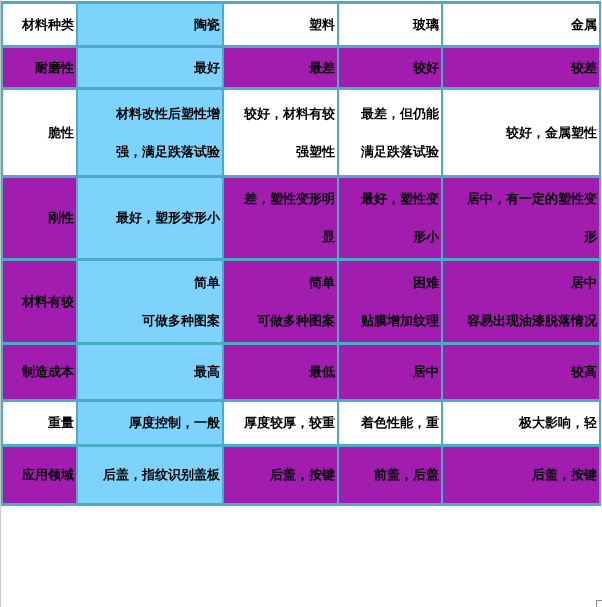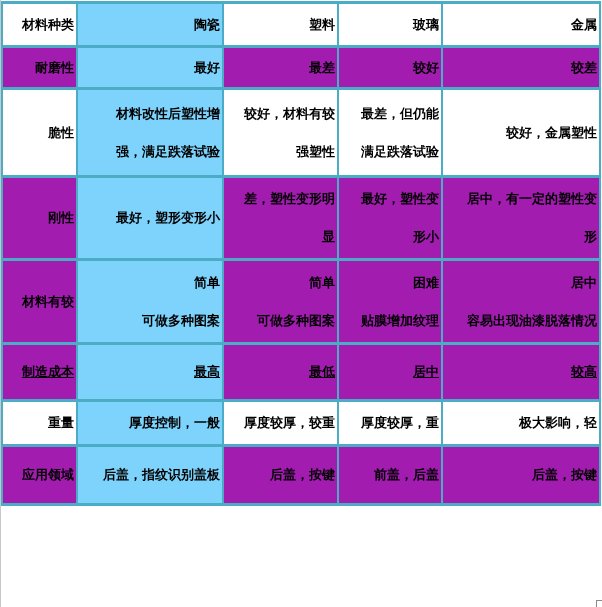--- a/index.html
+++ b/index.html
@@ -47,21 +47,21 @@
   
   table.cmp td.ceramic { background: #7dd3fc; }
   
   tr.rh-header { height: 44px; }
   tr.rh-wear   { height: 42px; }
   tr.rh-brit   { height: 88px; }
   tr.rh-rigid  { height: 83px; }
   tr.rh-emi    { height: 80px; }
   tr.rh-color  { height: 84px; }
   tr.rh-grade  { height: 45px; }
-  tr.rh-cost   { height: 57px; text-decoration: underline; }
+  tr.rh-cost   { height: 57px; }
   tr.rh-weight { height: 45px; padding-left: 9px; }
   tr.rh-app    { height: 59px; }
   
   .fill-handle {
     position: absolute;
     left: 596px;
     top: 600px;
     width: 5px;
     height: 6px;
     border-left: 1px solid #8a8a8a;
@@ -141,21 +141,21 @@
     <td class="ceramic">最高</td>
     <td>最低</td>
     <td>居中</td>
     <td>较高</td>
   </tr>
 
   <tr class="rh-weight">
     <td>重量</td>
     <td class="ceramic">厚度控制，一般</td>
     <td>厚度较厚，较重</td>
-    <td>厚度较厚，重</td>
+    <td>着色性能，重</td>
     <td>极大影响，轻</td>
   </tr>
 
   <tr class="band rh-app">
     <td>应用领域</td>
     <td class="ceramic">后盖，指纹识别盖板</td>
     <td>后盖，按键</td>
     <td>前盖，后盖</td>
     <td>后盖，按键</td>
   </tr>

